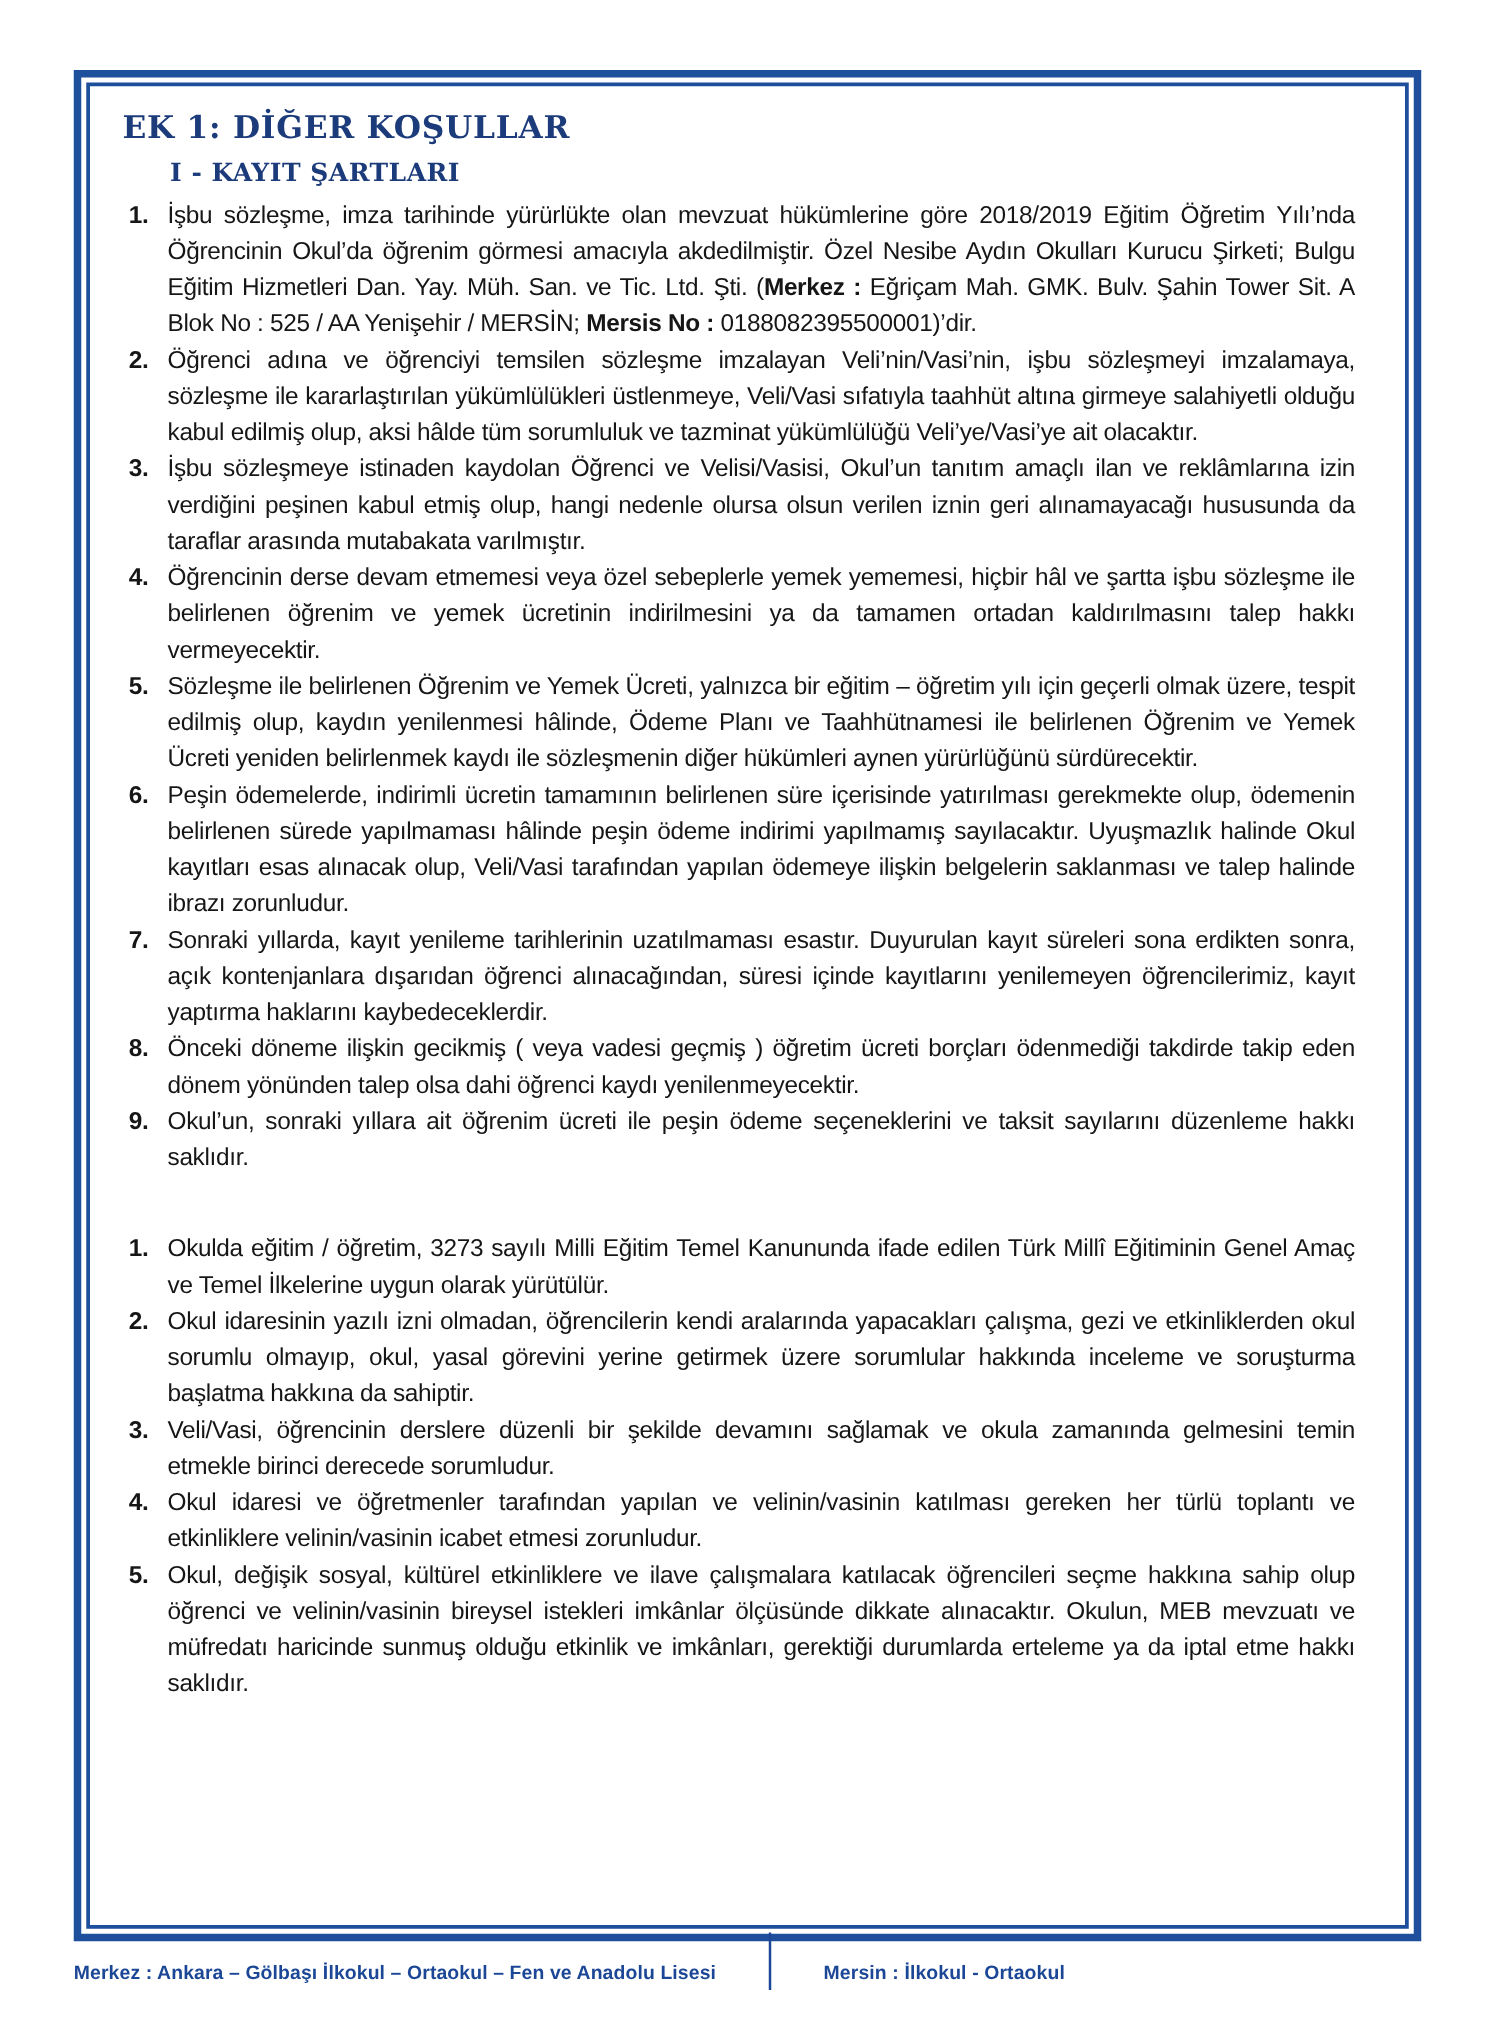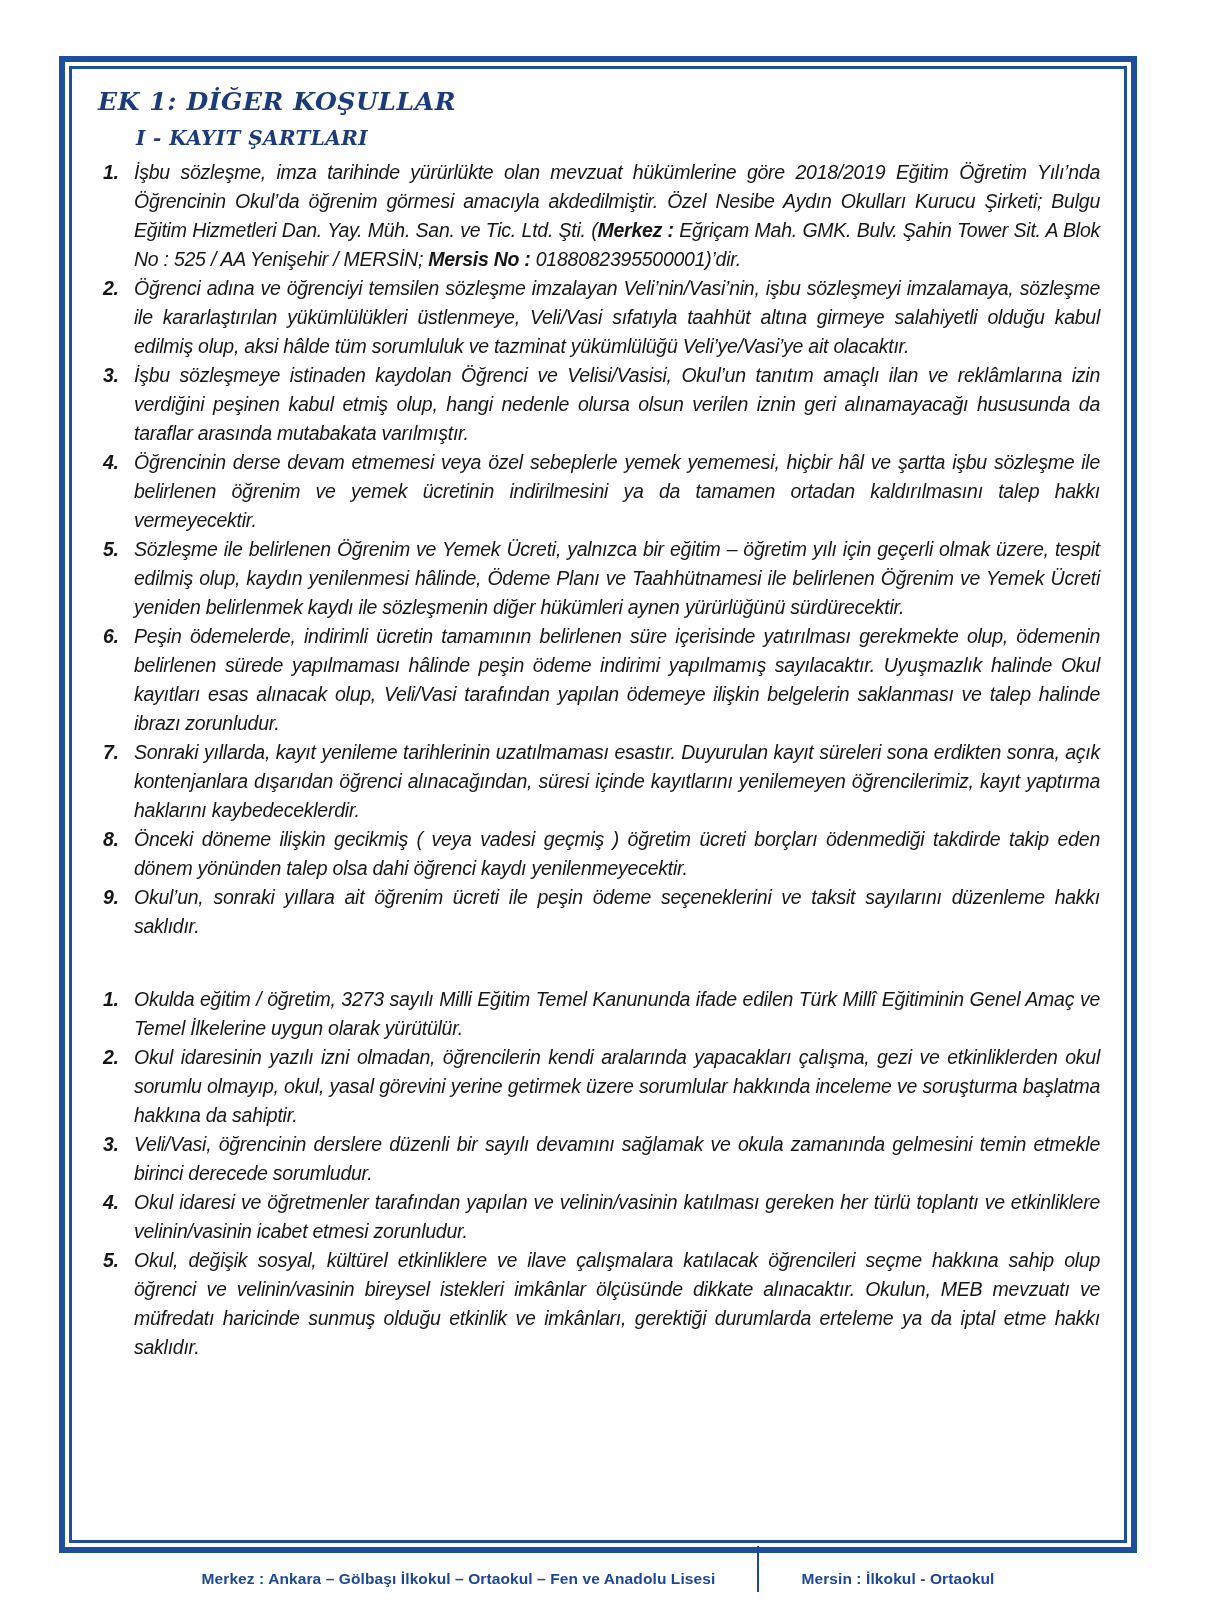--- a/index.html
+++ b/index.html
@@ -16,23 +16,22 @@
   }
   .frame{
     position:absolute;left:59px;top:56px;width:1078px;height:1497px;
     border:6px solid var(--blue-border);
     padding:4px;
     background:#ffffff;
   }
   .frame-inner{
     border:3px solid var(--blue-border);
     width:100%;height:100%;
-    padding:16px 24px 0 26px;
+    padding:16px 40px 0 26px;
     overflow:hidden;
-    font-style:italic;
   }
   .doc-title{
     font-family:"DejaVu Serif",serif;font-weight:bold;
     font-size:25px;color:var(--navy-heading);letter-spacing:0.6px;
     margin:2px 0 10px 0;
   }
   .section-heading{
     font-family:"DejaVu Serif",serif;font-weight:bold;
     font-size:20px;color:var(--navy-heading);letter-spacing:0.4px;
     margin:0 0 8px 38px;
@@ -46,21 +45,21 @@
   }
   .item .num{
     flex:0 0 36px;font-weight:bold;padding-left:5px;
   }
   .item .itext{
     flex:1 1 auto;text-align:justify;
   }
   .item .itext .b{font-weight:bold;}
   .footer{
     position:absolute;left:59px;top:1540px;width:1078px;height:52px;
-    display:flex;align-items:flex-end;justify-content:center;
+    display:flex;align-items:flex-end;
   }
   .footer-left,.footer-right{
     font-weight:bold;font-size:15.5px;color:var(--footer-blue);
     letter-spacing:0.1px;padding-bottom:4px;white-space:nowrap;
   }
   .footer-divider{
     width:2px;height:46px;background:var(--footer-blue);
     margin:0 42px;align-self:flex-end;
   }
 </style>
@@ -119,21 +118,21 @@
           <div class="item">
             <span class="num">1.</span>
             <span class="itext"><span>Okulda eğitim / öğretim, 3273 sayılı Milli Eğitim Temel Kanununda ifade edilen Türk Millî Eğitiminin Genel Amaç ve Temel İlkelerine uygun olarak yürütülür.</span></span>
           </div>
           <div class="item">
             <span class="num">2.</span>
             <span class="itext"><span>Okul idaresinin yazılı izni olmadan, öğrencilerin kendi aralarında yapacakları çalışma, gezi ve etkinliklerden okul sorumlu olmayıp, okul, yasal görevini yerine getirmek üzere sorumlular hakkında inceleme ve soruşturma başlatma hakkına da sahiptir.</span></span>
           </div>
           <div class="item">
             <span class="num">3.</span>
-            <span class="itext"><span>Veli/Vasi, öğrencinin derslere düzenli bir sayılı devamını sağlamak ve okula zamanında gelmesini temin etmekle birinci derecede sorumludur.</span></span>
+            <span class="itext"><span>Veli/Vasi, öğrencinin derslere düzenli bir şekilde devamını sağlamak ve okula zamanında gelmesini temin etmekle birinci derecede sorumludur.</span></span>
           </div>
           <div class="item">
             <span class="num">4.</span>
             <span class="itext"><span>Okul idaresi ve öğretmenler tarafından yapılan ve velinin/vasinin katılması gereken her türlü toplantı ve etkinliklere velinin/vasinin icabet etmesi zorunludur.</span></span>
           </div>
           <div class="item">
             <span class="num">5.</span>
             <span class="itext"><span>Okul, değişik sosyal, kültürel etkinliklere ve ilave çalışmalara katılacak öğrencileri seçme hakkına sahip olup öğrenci ve velinin/vasinin bireysel istekleri imkânlar ölçüsünde dikkate alınacaktır. Okulun, MEB mevzuatı ve müfredatı haricinde sunmuş olduğu etkinlik ve imkânları, gerektiği durumlarda erteleme ya da iptal etme hakkı saklıdır.</span></span>
           </div>
         </div>

